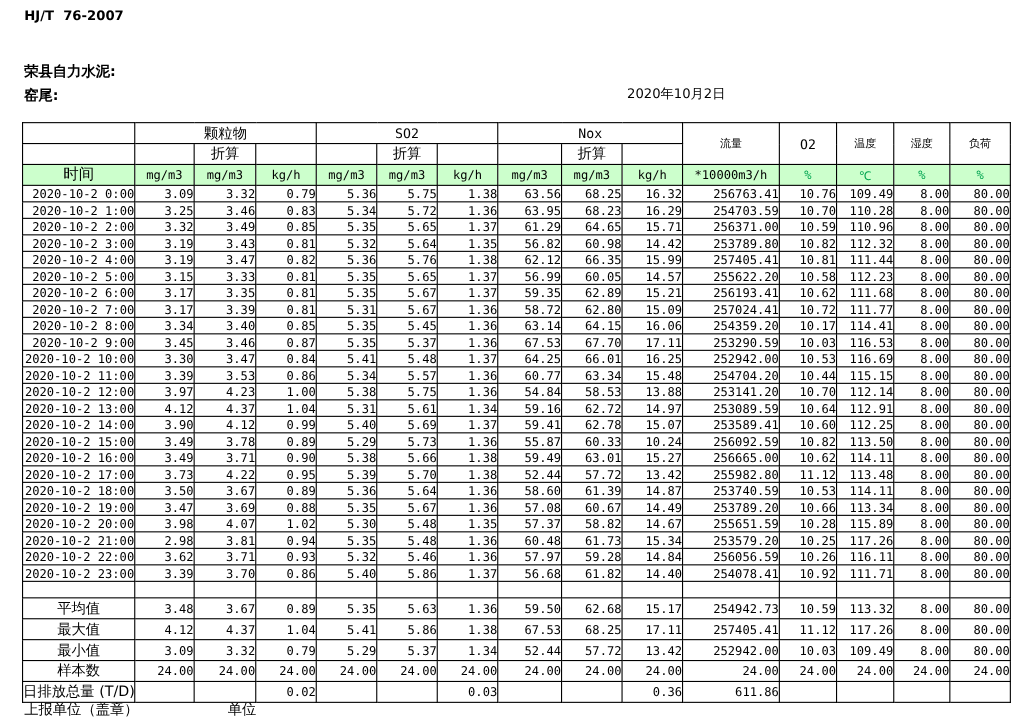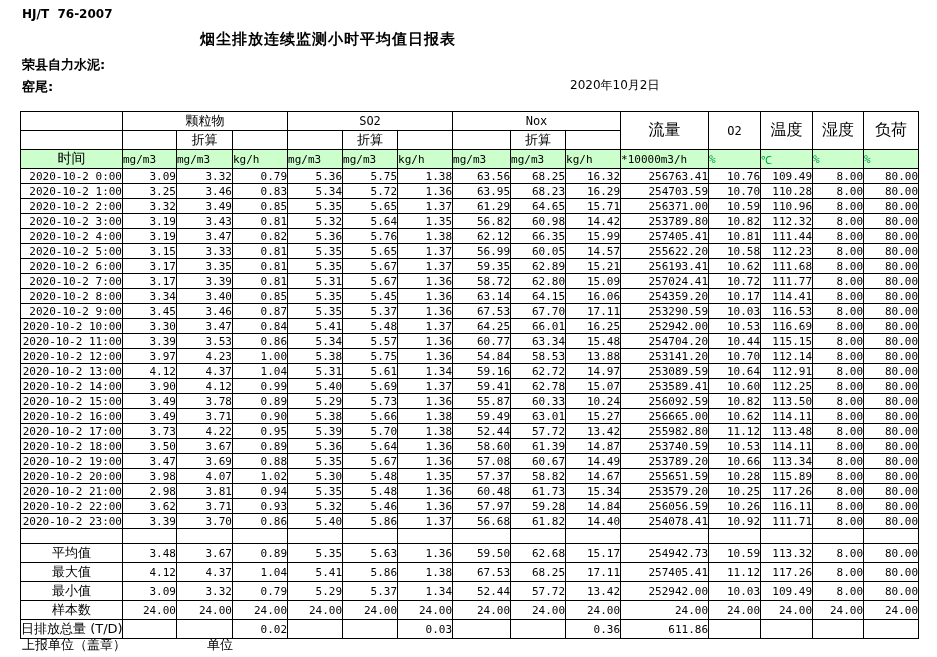--- a/index.html
+++ b/index.html
@@ -17,39 +17,38 @@
     position:absolute; left:20px; top:111px; width:898px;
     border-collapse:collapse; table-layout:fixed; font-size:11px;
   }
   table.report th, table.report td {
     border:1px solid #000; padding:0; overflow:hidden; white-space:nowrap;
     font-weight:normal; vertical-align:middle;
   }
   tr.h1 { height:17px; } tr.h2 { height:16px; } tr.h3 { height:16px;margin-top:16px; }
   tr.h1 th, tr.h2 th { font-size:13px; text-align:center; }
   tr.h1 th.latin { font-family:"DejaVu Sans Mono", monospace; font-size:12px; }
-  tr.h1 th.big, tr.h2 th.big { font-size:16px; }
+  tr.h1 th.big, tr.h2 th.big { font-size:10px; }
   .green { background:#ccffcc; }
   .time-h { font-size:14px; text-align:center; }
-  .unit { font-family:"DejaVu Sans Mono", monospace; font-size:11px; text-align:left; }
+  .unit { font-family:"DejaVu Sans Mono", monospace; font-size:11px; text-align:center; }
   .unit.pct { color:#00a550; }
   tbody tr { height:15px; }
   td.num  { font-family:"DejaVu Sans Mono", monospace; text-align:right; padding-right:8px; font-size:11px; }
   td.time-cell { font-family:"DejaVu Sans Mono", monospace; text-align:right; padding-right:5px; font-size:11px; }
   td.sum-label { text-align:center; padding-right:3px; font-size:13px; font-family:"DejaVu Sans", sans-serif; }
   .note        { position:absolute; left:22px; top:619px; font-size:12px; }
   .report-unit { position:absolute; left:22px; top:636px; font-size:13px; }
   .unit-label  { position:absolute; left:207px; top:636px; font-size:13px; }
 </style>
 </head>
 <body>
 
 <div class="page">
   <div class="std-code">HJ/T  76-2007</div>
-  <div class="title">烟尘排放连续监测小时平均值日报表</div>
   <div class="company">荣县自力水泥:</div>
   <div class="station">窑尾:</div>
   <div class="date">2020年10月2日</div>
 
   <table class="report">
     <colgroup>
       <col style="width:102px">
         <col style="width:54px">
         <col style="width:56px">
         <col style="width:55px">

